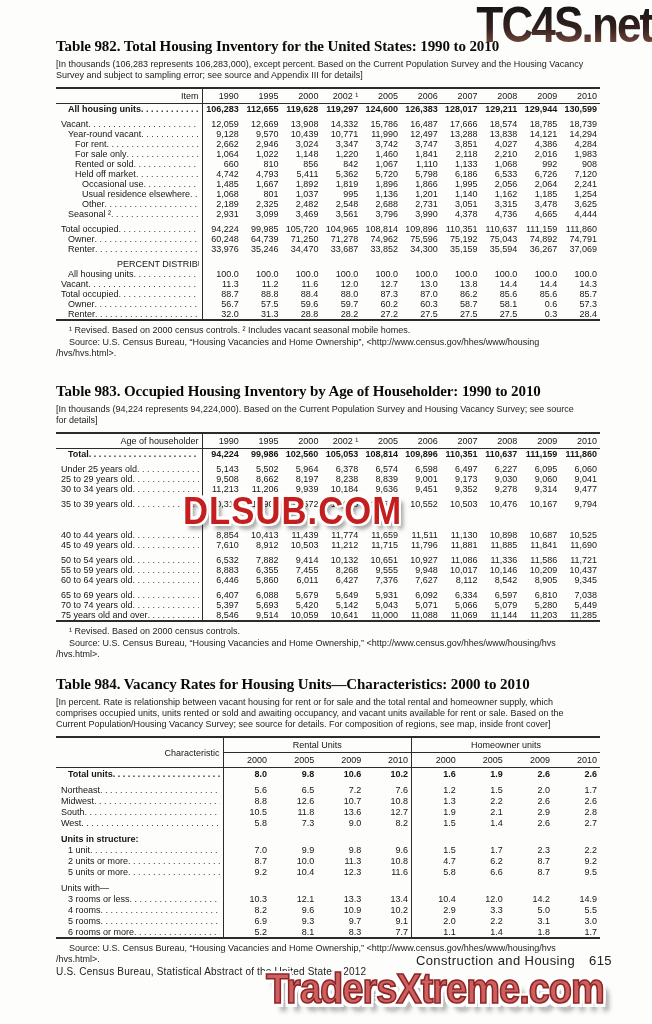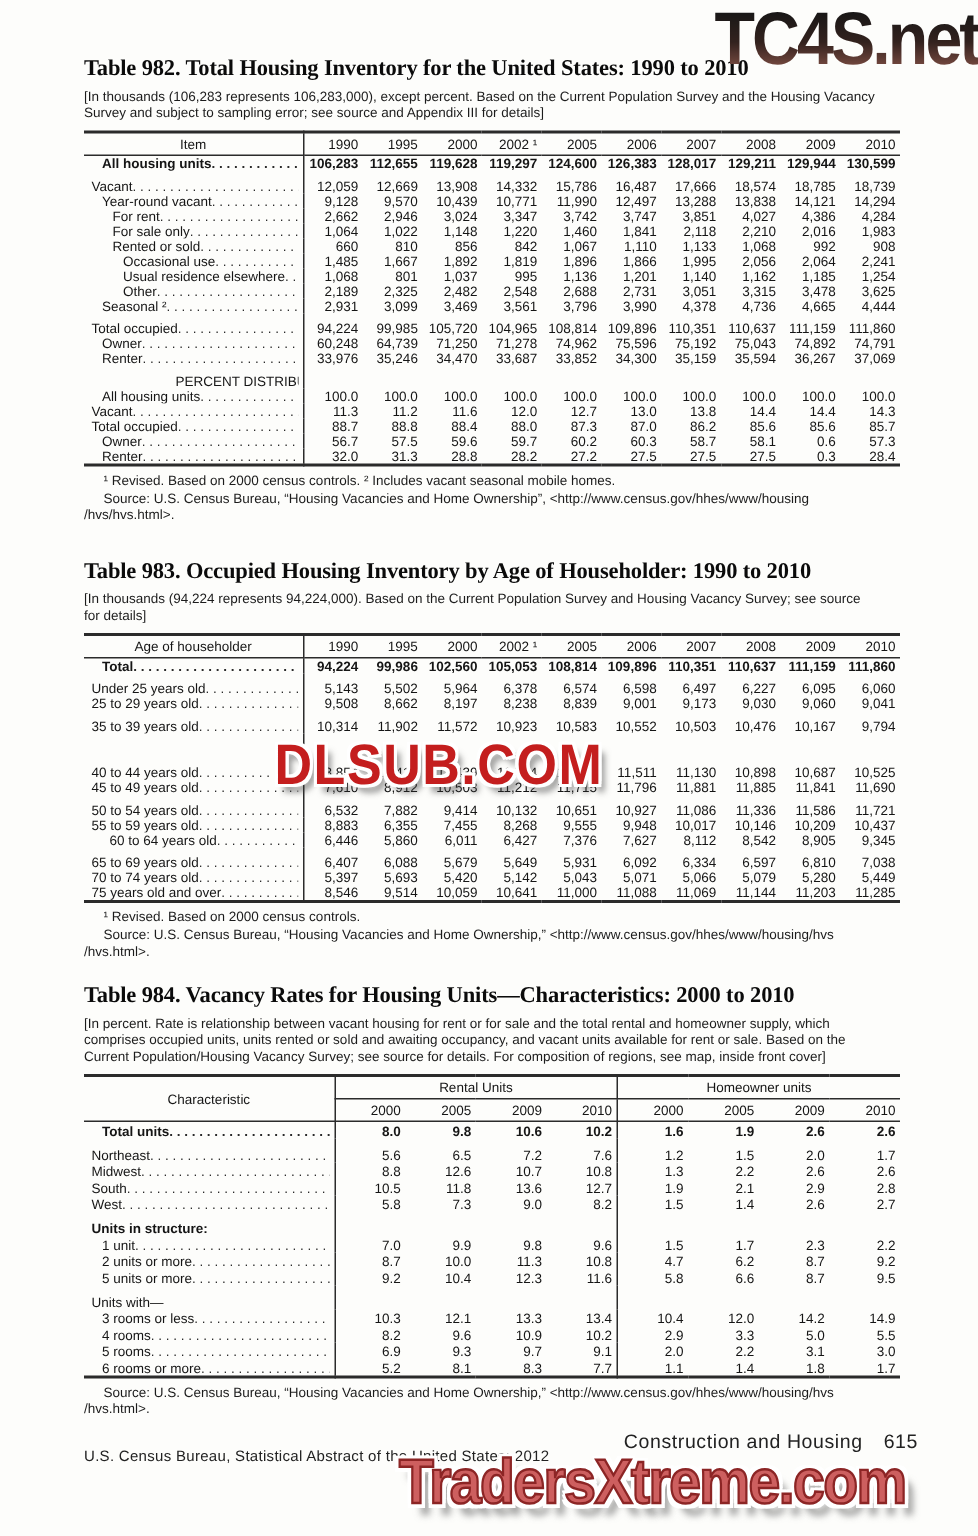--- a/index.html
+++ b/index.html
@@ -9,21 +9,21 @@
 
   .ttl{font-family:"Liberation Serif","DejaVu Serif",serif;font-weight:700;font-size:15px;
        letter-spacing:-0.1px;margin:0 0 4px 0;color:#0b0b0b;}
   .note{font-size:9px;line-height:11px;margin:0 0 6px 0;max-width:528px;color:#1c1c1c;}
 
   table.dt{border-collapse:collapse;width:544px;font-size:9px;table-layout:fixed;
            border-top:2px solid #2b2b2b;border-bottom:2px solid #2b2b2b;margin:0;}
   table.dt th,table.dt td{padding:0 3px;font-weight:normal;line-height:10px;vertical-align:bottom;}
   table.dt thead th{height:14px;vertical-align:middle;}
   table.dt thead tr:last-child th{border-bottom:1px solid #2b2b2b;}
-  th.stub{text-align:center;border-bottom:1px solid #2b2b2b;}
+  th.stub{text-align:right;border-bottom:1px solid #2b2b2b;}
   th.grp{text-align:center;border-bottom:1px solid #2b2b2b;height:12px;}
   th.yr,td.val{text-align:right;}
   .vr{border-right:1px solid #2b2b2b;}
   td.lblc{overflow:hidden;}
   .lbl{display:flex;align-items:baseline;white-space:nowrap;overflow:hidden;}
   .lbl .dots{flex:1;overflow:hidden;white-space:nowrap;color:#2a2a2a;}
   .lbl .dots::after{content:" . . . . . . . . . . . . . . . . . . . . . . . . . . . . . . . . . . . . . .";}
   tr.gap td{padding-top:5px;}
   tr.brow td, tr.brow td .txt{font-weight:700;}
   td{height:10px;}
@@ -204,20 +204,38 @@
                 <td class="val">1,067</td>
                 <td class="val">1,110</td>
                 <td class="val">1,133</td>
                 <td class="val">1,068</td>
                 <td class="val">992</td>
                 <td class="val">908</td>
               </tr>
               <tr>
                 <td class="lblc vr">
                   <span class="lbl">
+                    <span class="txt" style="padding-left: 16px;">Held off market</span>
+                    <span class="dots"></span>
+                  </span>
+                </td>
+                <td class="val">4,742</td>
+                <td class="val">4,793</td>
+                <td class="val">5,411</td>
+                <td class="val">5,362</td>
+                <td class="val">5,720</td>
+                <td class="val">5,798</td>
+                <td class="val">6,186</td>
+                <td class="val">6,533</td>
+                <td class="val">6,726</td>
+                <td class="val">7,120</td>
+              </tr>
+              <tr>
+                <td class="lblc vr">
+                  <span class="lbl">
                     <span class="txt" style="padding-left: 23px;">Occasional use</span>
                     <span class="dots"></span>
                   </span>
                 </td>
                 <td class="val">1,485</td>
                 <td class="val">1,667</td>
                 <td class="val">1,892</td>
                 <td class="val">1,819</td>
                 <td class="val">1,896</td>
                 <td class="val">1,866</td>
@@ -531,20 +549,38 @@
                 <td class="val">8,662</td>
                 <td class="val">8,197</td>
                 <td class="val">8,238</td>
                 <td class="val">8,839</td>
                 <td class="val">9,001</td>
                 <td class="val">9,173</td>
                 <td class="val">9,030</td>
                 <td class="val">9,060</td>
                 <td class="val">9,041</td>
               </tr>
+              <tr>
+                <td class="lblc vr">
+                  <span class="lbl">
+                    <span class="txt" style="padding-left: 2px;">30 to 34 years old</span>
+                    <span class="dots"></span>
+                  </span>
+                </td>
+                <td class="val">11,213</td>
+                <td class="val">11,206</td>
+                <td class="val">9,939</td>
+                <td class="val">10,184</td>
+                <td class="val">9,636</td>
+                <td class="val">9,451</td>
+                <td class="val">9,352</td>
+                <td class="val">9,278</td>
+                <td class="val">9,314</td>
+                <td class="val">9,477</td>
+              </tr>
               <tr class="gap ">
                 <td class="lblc vr">
                   <span class="lbl">
                     <span class="txt" style="padding-left: 2px;">35 to 39 years old</span>
                     <span class="dots"></span>
                   </span>
                 </td>
                 <td class="val">10,314</td>
                 <td class="val">11,902</td>
                 <td class="val">11,572</td>
@@ -624,21 +660,21 @@
                 <td class="val">9,555</td>
                 <td class="val">9,948</td>
                 <td class="val">10,017</td>
                 <td class="val">10,146</td>
                 <td class="val">10,209</td>
                 <td class="val">10,437</td>
               </tr>
               <tr>
                 <td class="lblc vr">
                   <span class="lbl">
-                    <span class="txt" style="padding-left: 2px; margin-left: 12px;">60 to 64 years old</span>
+                    <span class="txt" style="padding-left: 2px;">60 to 64 years old</span>
                     <span class="dots"></span>
                   </span>
                 </td>
                 <td class="val">6,446</td>
                 <td class="val">5,860</td>
                 <td class="val">6,011</td>
                 <td class="val">6,427</td>
                 <td class="val">7,376</td>
                 <td class="val">7,627</td>
                 <td class="val">8,112</td>

